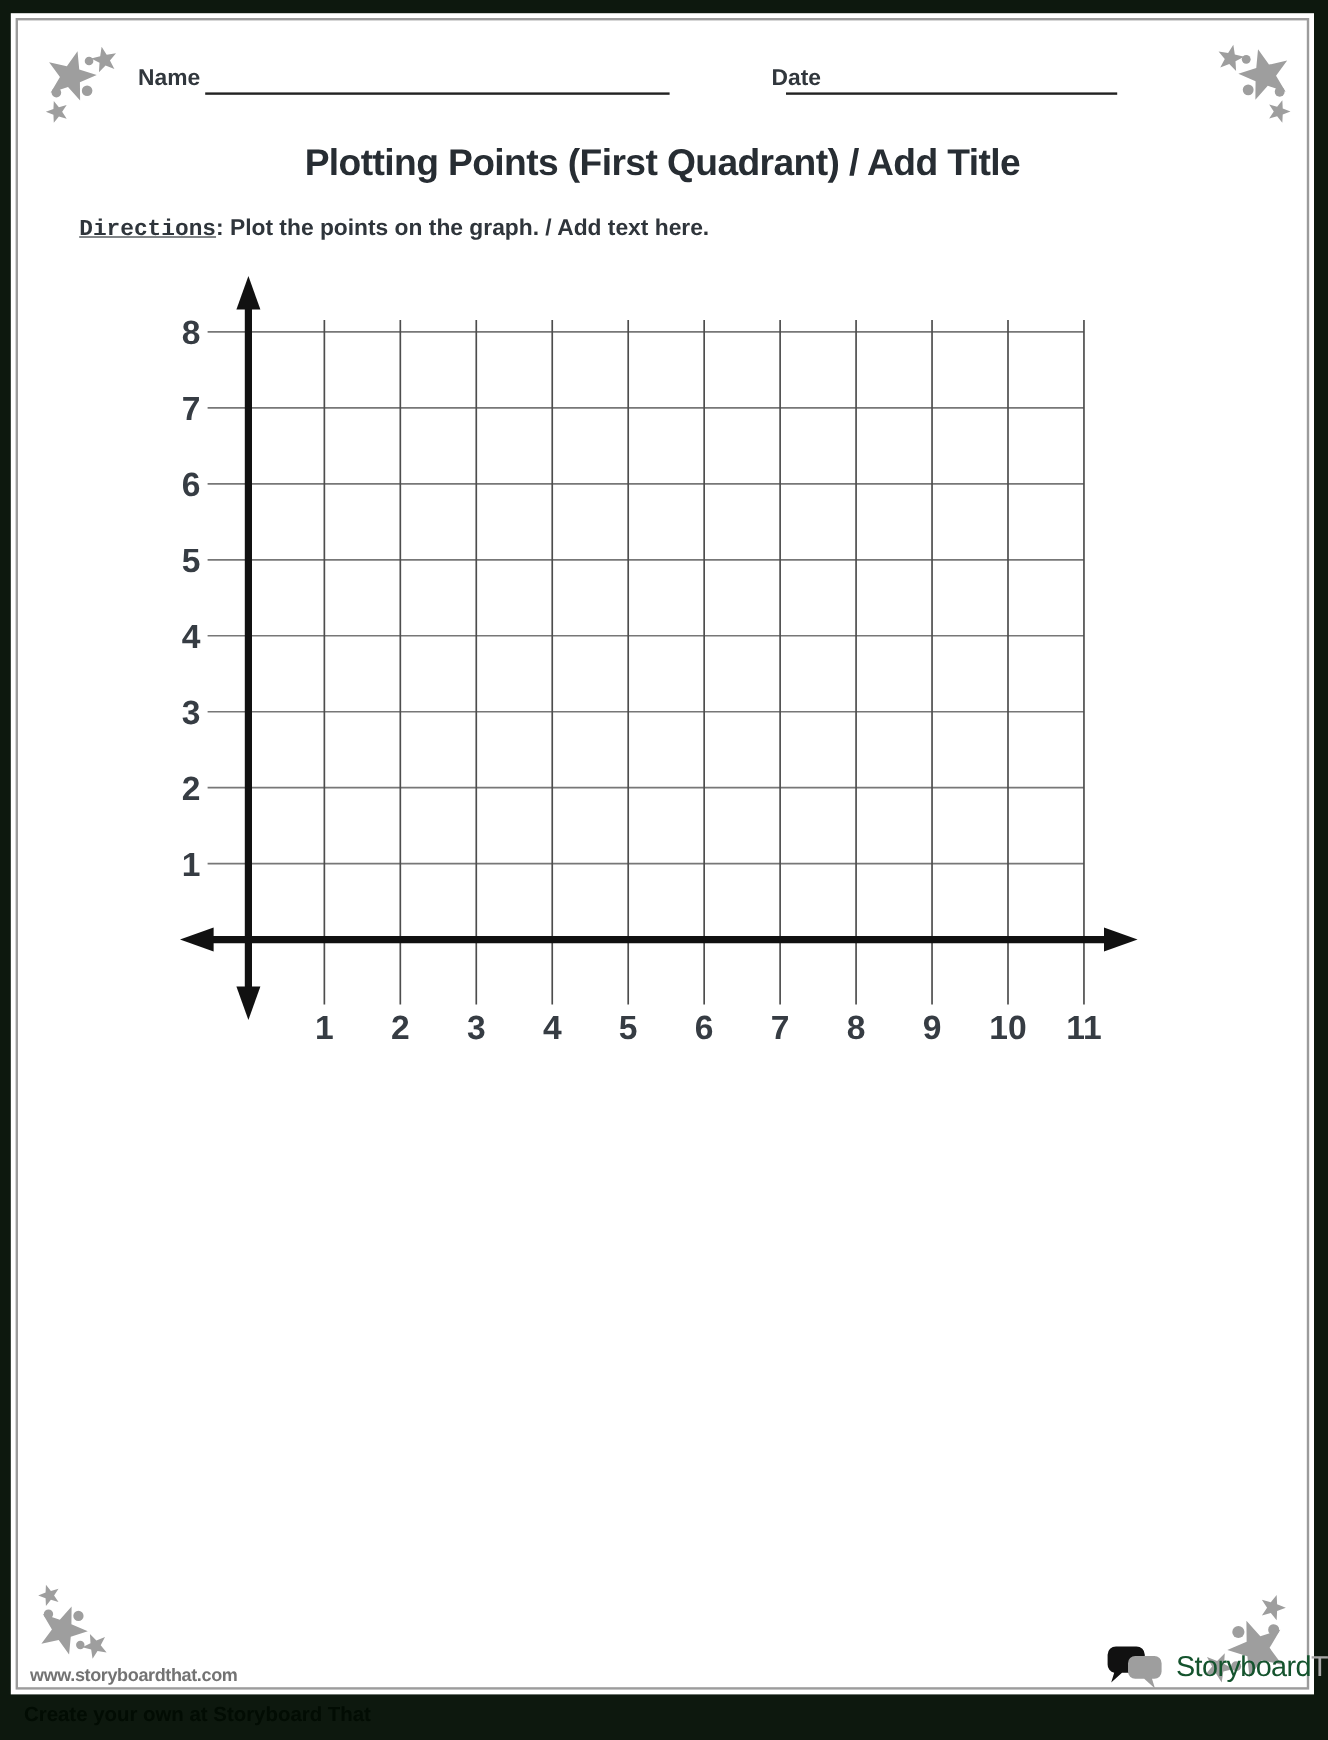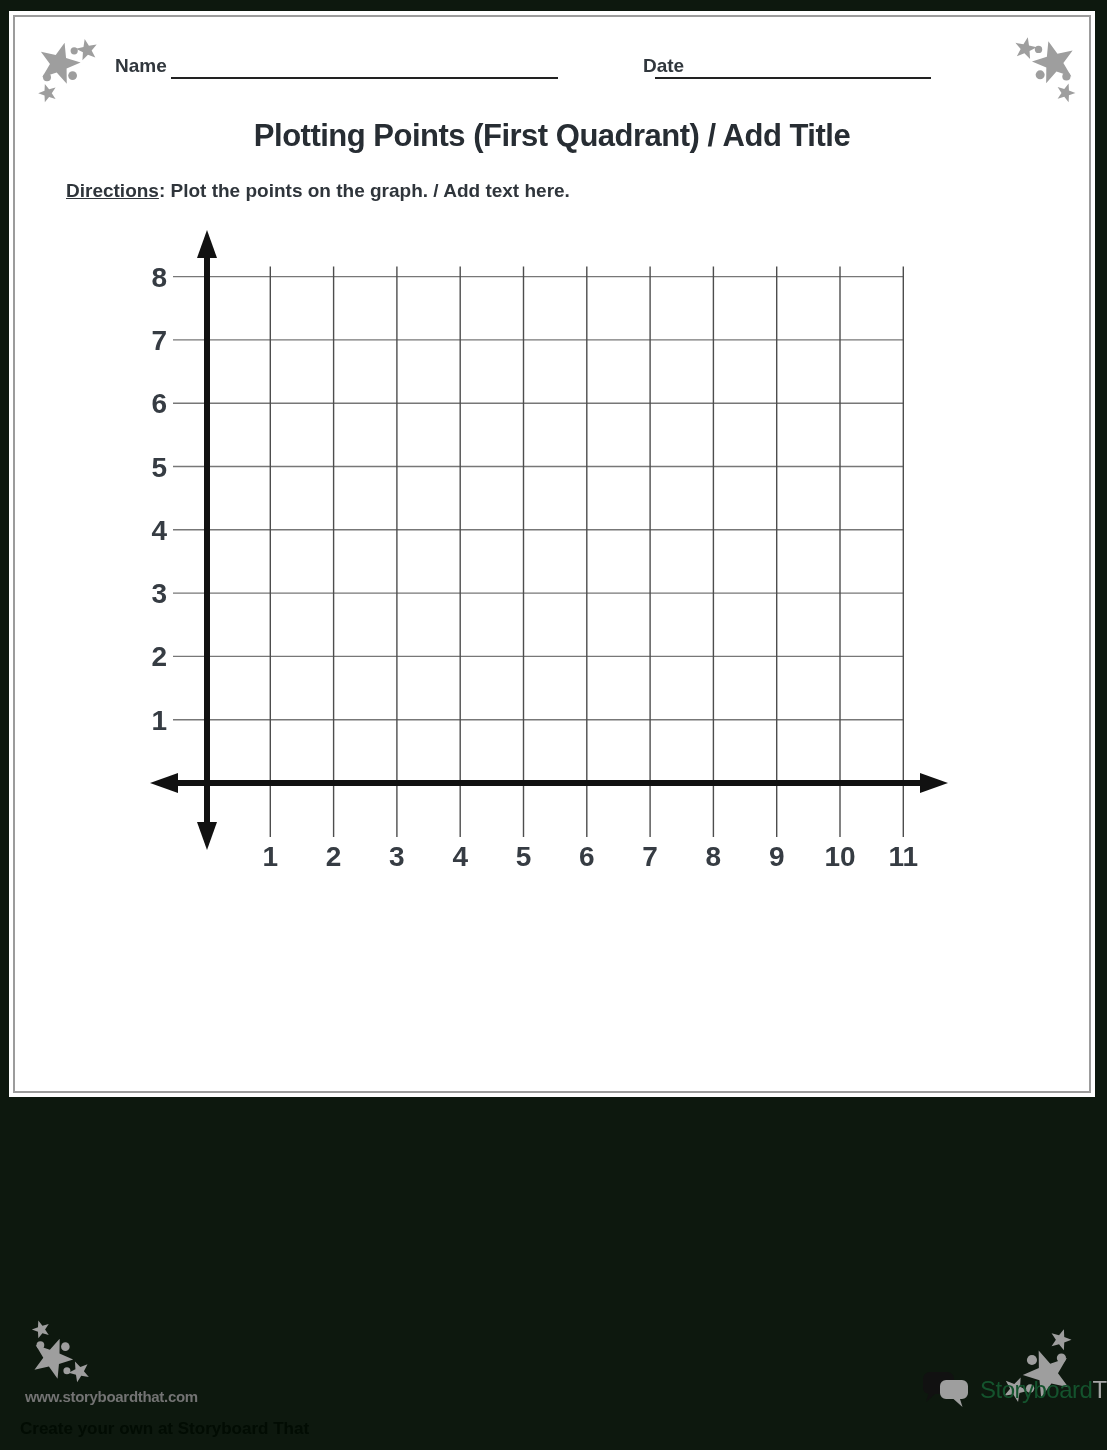--- a/index.html
+++ b/index.html
@@ -2,21 +2,21 @@
 <html><head>
 <meta charset="utf-8">
 <style>
   html,body{margin:0;padding:0;}
   body{
     width:1107px;height:1450px;position:relative;overflow:hidden;
     background:#0d180e;
     font-family:"Liberation Sans",sans-serif;
   }
   .page{
-    position:absolute;left:9px;top:11px;width:1086px;height:1086px;
+    position:absolute;left:9px;top:11px;width:1086px;height:1401px;
     background:#ffffff;
   }
   .page-border{
     position:absolute;inset:4px;border:2px solid #9c9c9c;pointer-events:none;
   }
   .stars{position:absolute;pointer-events:none;}
   .stars svg{display:block;}
   .st-tl{left:14px;top:15px;width:80px;height:80px;}
   .st-tr{left:1000px;top:13px;width:82px;height:82px;transform:scaleX(-1);}
   .st-bl{left:8px;top:1306px;width:78px;height:78px;transform:scaleY(-1);}
@@ -33,21 +33,21 @@
   .dt-label{left:598px;top:44px;margin-left:36px;}
   .dt-line{left:646px;top:66px;width:276px;}
 
   .title{
     position:absolute;left:0;top:107px;width:100%;text-align:center;
     font-size:31px;font-weight:700;letter-spacing:-0.5px;color:#272d33;
   }
   .directions{
     position:absolute;left:57px;top:169px;font-size:19px;color:#2f353b;font-weight:700;
   }
-  .directions .dir-label{text-decoration:underline;}
+  .directions .dir-label{text-decoration:underline;font-family:Liberation Mono, monospace;}
   .directions .dir-text{font-weight:700;text-align:center;}
 
   .grid-svg{position:absolute;left:131px;top:209px;}
 
   .points-list{
     position:absolute;left:133px;top:908px;
     display:grid;grid-template-columns:176px auto;row-gap:51px;
     font-size:27px;font-weight:700;color:#2e343a;line-height:34px;
     letter-spacing:-0.3px;
   }

